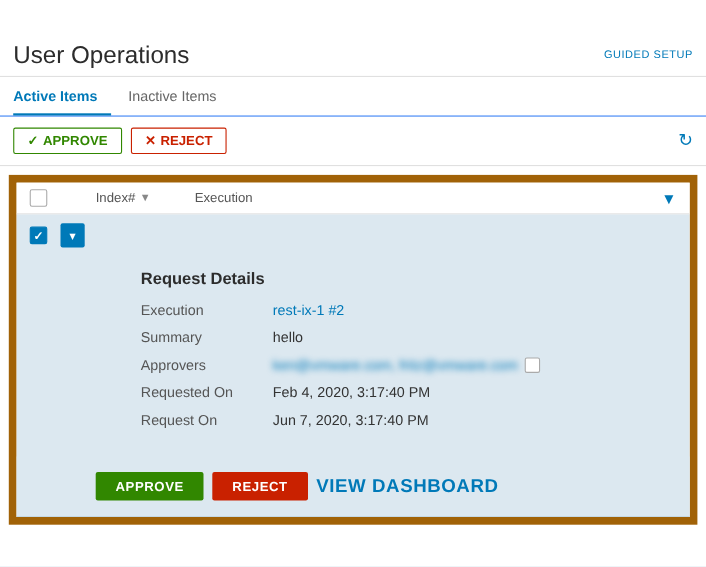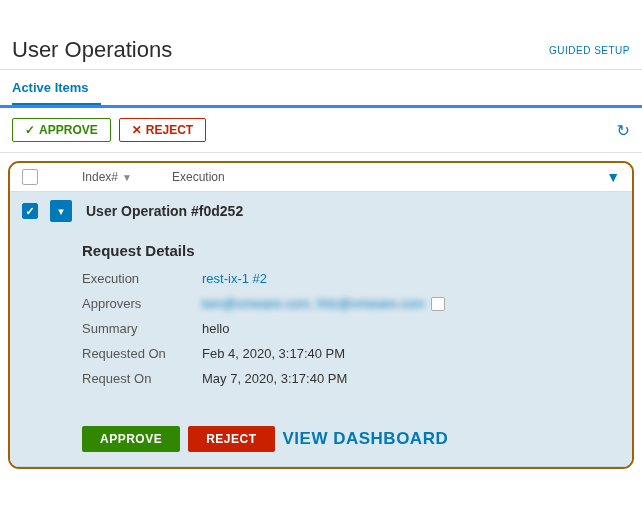--- a/index.html
+++ b/index.html
@@ -30,21 +30,21 @@
       color: #0079b8;
       cursor: pointer;
       letter-spacing: 0.5px;
       text-transform: uppercase;
     }
 
     .tabs {
       display: flex;
       align-items: flex-end;
       padding: 0 12px;
-      border-bottom: 3px solid #3b82f6;
+      border-bottom: 1px solid #3b82f6;
       margin-bottom: 0;
     }
     .tab {
       padding: 10px 12px 8px 0;
       margin-right: 16px;
       font-size: 13px;
       color: #666;
       cursor: pointer;
       border-bottom: 2px solid transparent;
     }
@@ -178,20 +178,21 @@
     }
     .row-title {
       font-size: 14px;
       font-weight: 600;
       color: #2c2c2c;
       margin-left: 4px;
     }
 
     .detail-panel {
       padding: 12px 16px 16px 72px;
+      margin-left: 41px;
     }
     .detail-title {
       font-size: 15px;
       font-weight: 600;
       color: #2c2c2c;
       margin-bottom: 12px;
     }
     .detail-row {
       display: flex;
       align-items: flex-start;
@@ -261,36 +262,37 @@
       background: none;
       border: none;
       color: #0079b8;
       font-size: 17px;
       font-weight: 600;
       cursor: pointer;
       letter-spacing: 0.5px;
     }
 
     .container {
-      border: 2px solid #a16207;
+      border: 7px solid #a16207;
       margin: 8px;
-      border-radius: 11px;
+      border-radius: 0;
       overflow: hidden;
     }
   </style>
 </head>
 <body>
 
 <div class="header">
   <span class="header-title">User Operations</span>
   <span class="guided-setup">GUIDED SETUP</span>
 </div>
 
 <div class="tabs">
   <div class="tab active">Active Items</div>
+  <div class="tab">Inactive Items</div>
 </div>
 
 <div class="toolbar">
   <button class="btn-approve">
     <span>✓</span>
     <span>APPROVE</span>
   </button>
   <button class="btn-reject">
     <span>✕</span>
     <span>REJECT</span>
@@ -313,53 +315,52 @@
   </div>
 
   <div class="table-row-container">
     <div class="table-row-header">
       <div class="row-check">
         <div class="checkbox-checked"></div>
       </div>
       <div class="row-expand">
         <button class="expand-btn">▾</button>
       </div>
-      <span class="row-title">User Operation #f0d252</span>
     </div>
 
     <div class="detail-panel">
       <div class="detail-title">Request Details</div>
 
       <div class="detail-row">
         <span class="detail-label">Execution</span>
         <span class="detail-value link">rest-ix-1 #2</span>
+      </div>
+
+      <div class="detail-row">
+        <span class="detail-label">Summary</span>
+        <span class="detail-value">hello</span>
       </div>
 
       <div class="detail-row">
         <span class="detail-label">Approvers</span>
         <div class="approvers-container">
           <span class="detail-value blurred">ken@vmware.com, fritz@vmware.com</span>
           <div class="approver-checkbox"></div>
         </div>
       </div>
 
-      <div class="detail-row">
-        <span class="detail-label">Summary</span>
-        <span class="detail-value">hello</span>
-      </div>
-
 
       <div class="detail-row">
         <span class="detail-label">Requested On</span>
         <span class="detail-value">Feb 4, 2020, 3:17:40 PM</span>
       </div>
 
       <div class="detail-row">
         <span class="detail-label">Request On</span>
-        <span class="detail-value">May 7, 2020, 3:17:40 PM</span>
+        <span class="detail-value">Jun 7, 2020, 3:17:40 PM</span>
       </div>
     </div>
 
     <div class="action-bar">
       <button class="action-approve">APPROVE</button>
       <button class="action-reject">REJECT</button>
       <button class="action-dashboard">VIEW DASHBOARD</button>
     </div>
   </div>
 </div>

